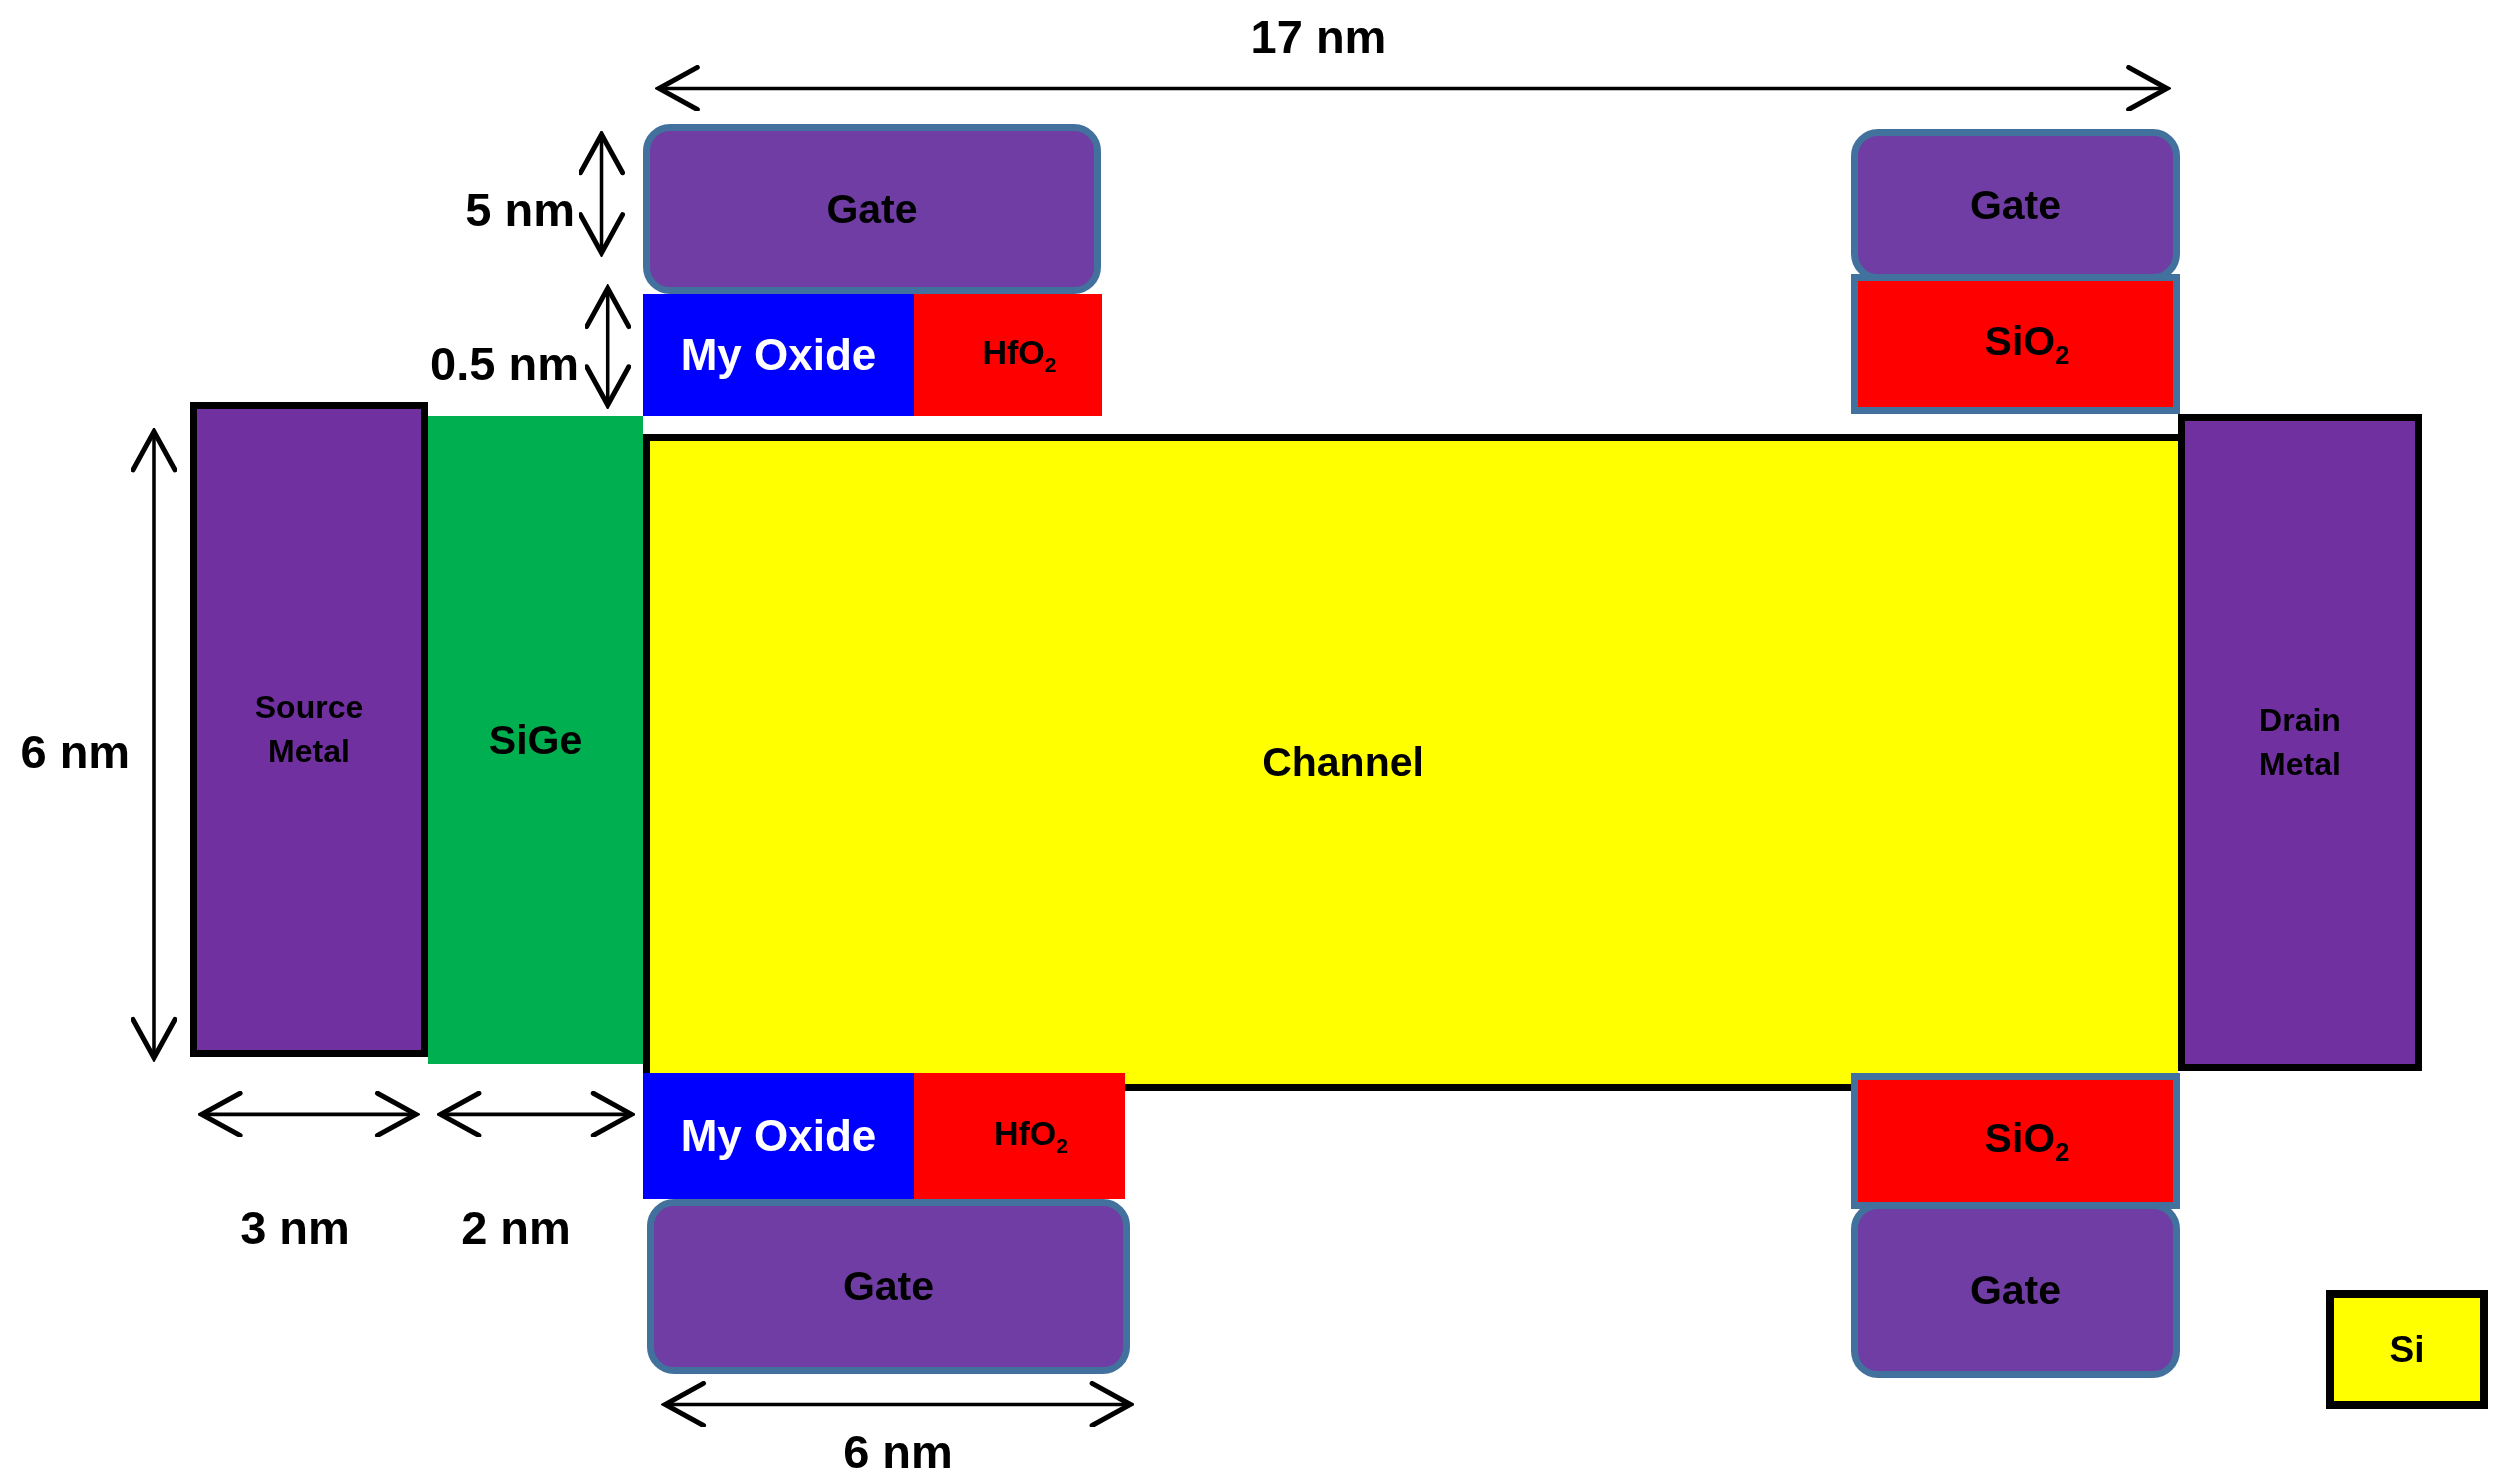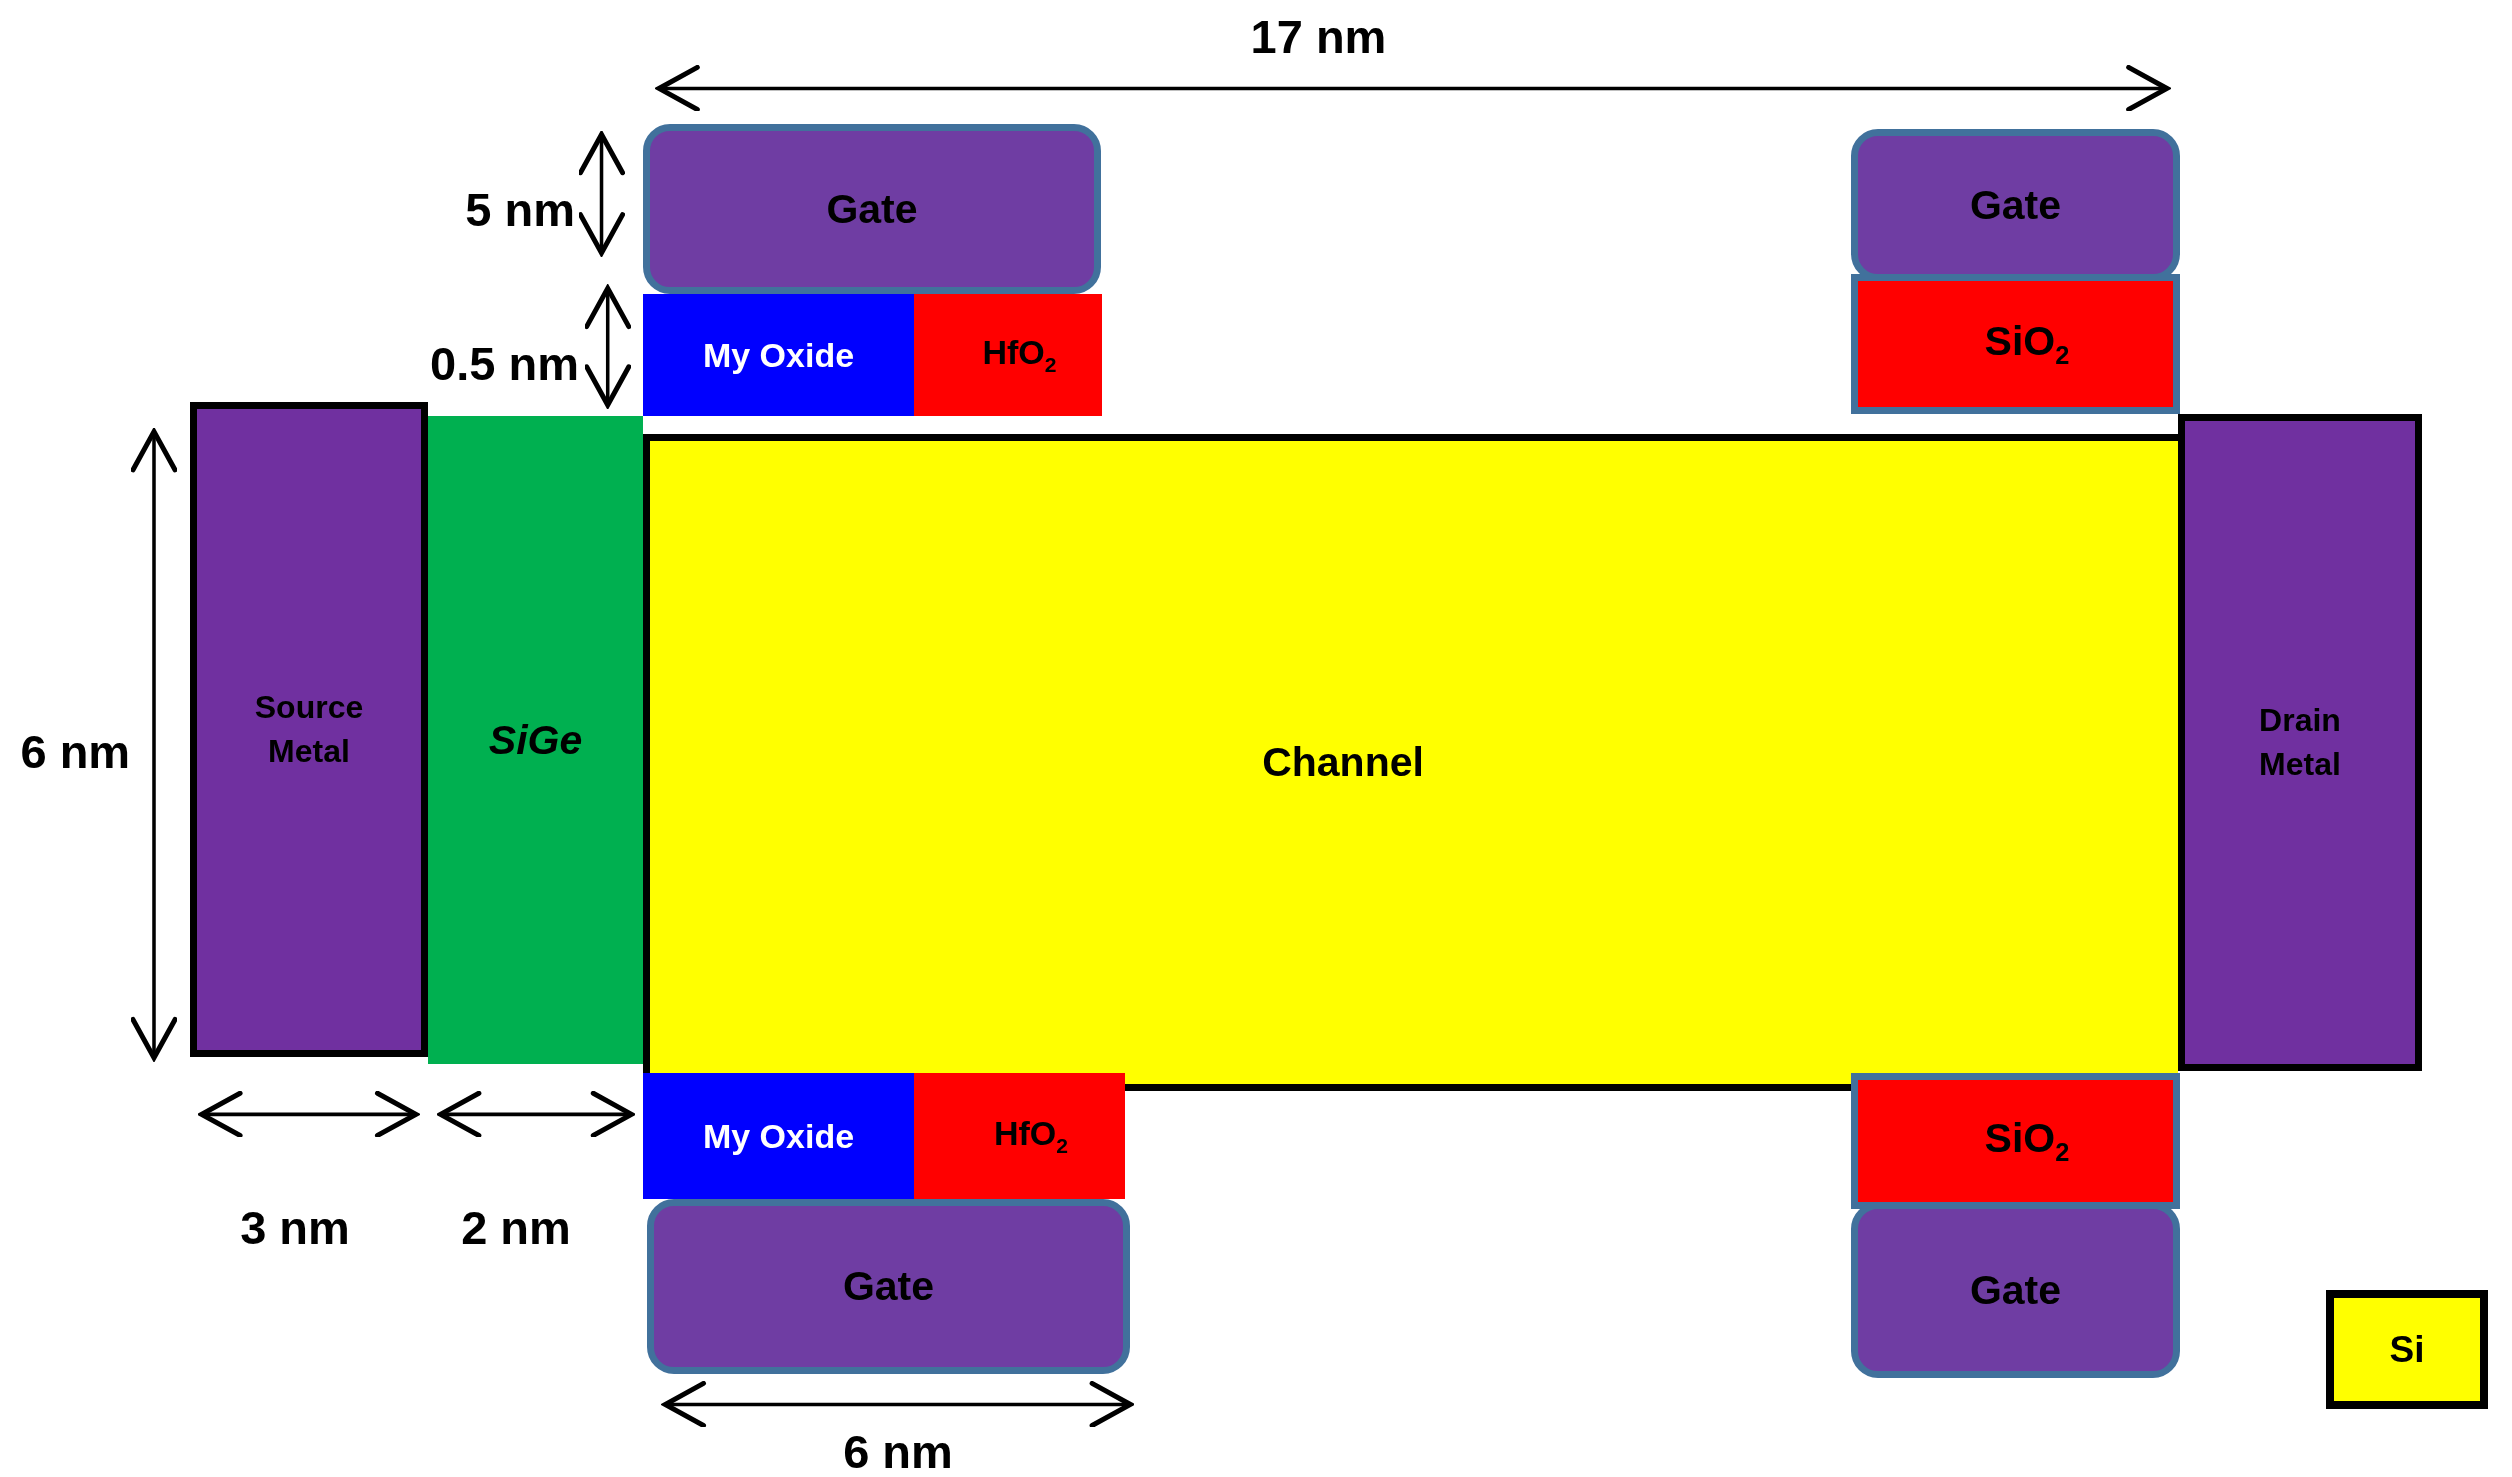--- a/index.html
+++ b/index.html
@@ -6,27 +6,27 @@
   .stage{
     position:relative;width:2512px;height:1477px;background:#ffffff;
     font-family:"Liberation Sans",sans-serif;font-weight:700;color:#000;
     overflow:hidden;
   }
   .box{position:absolute;box-sizing:border-box;display:flex;align-items:center;justify-content:center;text-align:center;}
   .steel{border:7px solid #41719C;}
   .blk{border:7px solid #000000;}
   .purple{background:#7030A0;}
   .gatepurple{background:#6F3DA3;border-radius:27px;}
-  .green{background:#00B050;font-style:italic;}
+  .green{background:#00B050;}
   .yellow{background:#FFFF00;}
   .blue{background:#0000FF;color:#ffffff;}
   .red{background:#FF0000;padding-left:23px;}
   .f46{font-size:41px;}
   .f42{font-size:37px;}
-  .f40{font-size:34px;}
+  .f40{font-size:44px;}
   .f38{font-size:34px;}
   .f36{font-size:32px;line-height:1.35;}
   sub{font-size:0.62em;}
   .dim{position:absolute;font-size:47px;font-weight:700;color:#000;text-align:center;}
   .dim.right{text-align:right;}
   .arrows{position:absolute;left:0;top:0;pointer-events:none;}
   .channel-label{transform:translateX(-71px);}
 </style>
 </head>
 <body>

